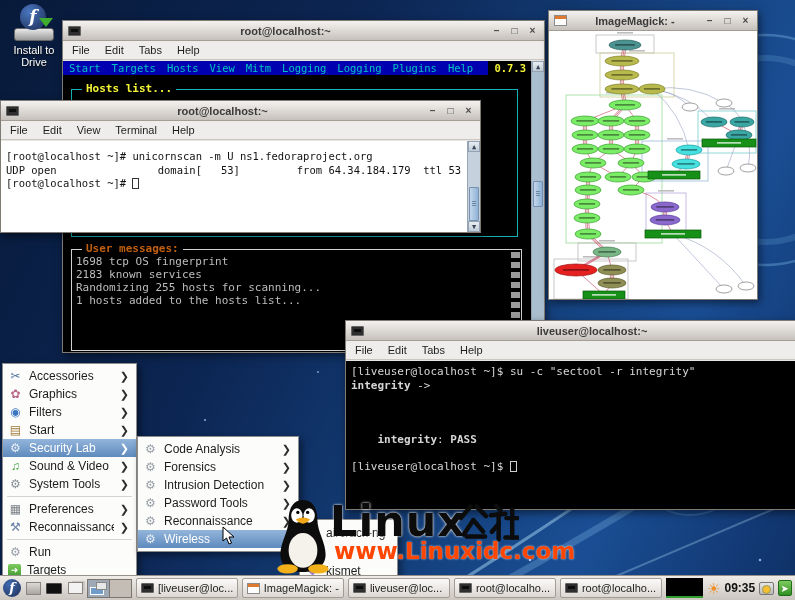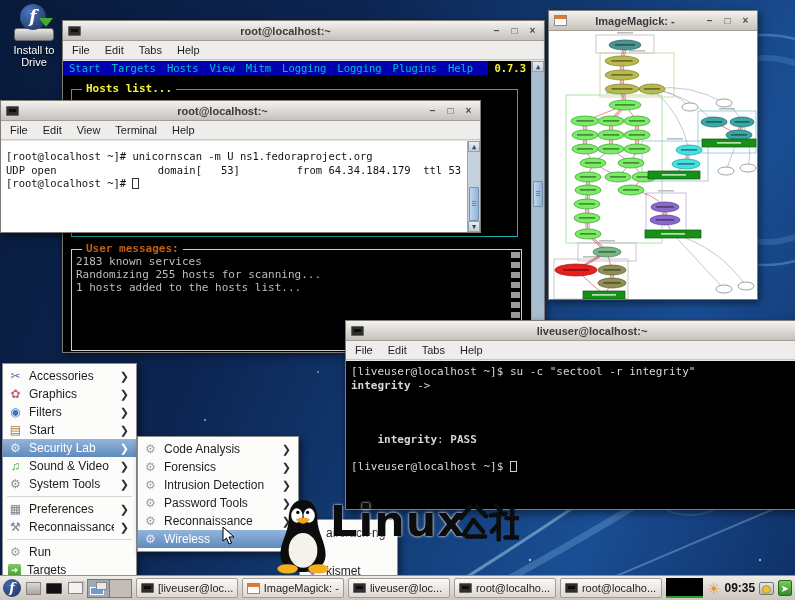--- a/index.html
+++ b/index.html
@@ -141,20 +141,21 @@
       </div>
       <span style="position:absolute;right:18px;top:1px;color:#f3f338;font:bold 10.5px 'DejaVu Sans Mono',monospace">0.7.3</span>
 
       <div class="epanel" style="left:8px;top:28px;right:26px;height:148px">
         <span class="cap" style="color:#f3f338">Hosts list...</span>
       </div>
 
       <div class="mpanel" style="left:8px;top:188px;right:22px;height:102px">
         <span class="cap" style="color:#c05f10">User messages:</span>
         <div style="padding:5px 14px 0 4px">
+          <div class="mline">1698 tcp OS fingerprint</div>
           <div class="mline">2183 known services</div>
           <div class="mline">Randomizing 255 hosts for scanning...</div>
           <div class="mline">1 hosts added to the hosts list...</div>
         </div>
         <div style="position:absolute;right:1px;top:2px;bottom:2px;width:9px;background:repeating-linear-gradient(180deg,#9a9a9a 0 6px,transparent 6px 10px)"></div>
       </div>
 
       <div class="sb" style="background:#a9bfd0">
         <div class="ar up">▲</div>
         <div class="thumb" style="top:120px;height:26px"></div>
@@ -560,20 +561,21 @@
           <path d="M12,35 L31,35"></path>
         <path d="M42,3 L47,8"></path>
           <path d="M37,13 L52,11.5"></path>
           <path d="M45,11.5 L45,38"></path>
           <path d="M45,22 L38,30"></path>
         <path d="M53,16 L66,16"></path>
           <path d="M59,7 L59,36"></path>
           <path d="M52,36 L66,36"></path>
       </g>
     </svg>
+    <div id="wm-url">www.Linuxidc.com</div>
   </div>
 
   <div id="taskbar">
     <div class="pb-ic">
         <span class="fedora-ball">f</span>
       </div>
     <div class="pb-ic">
         <span class="gray-box"></span>
       </div>
     <div class="pb-ic">

